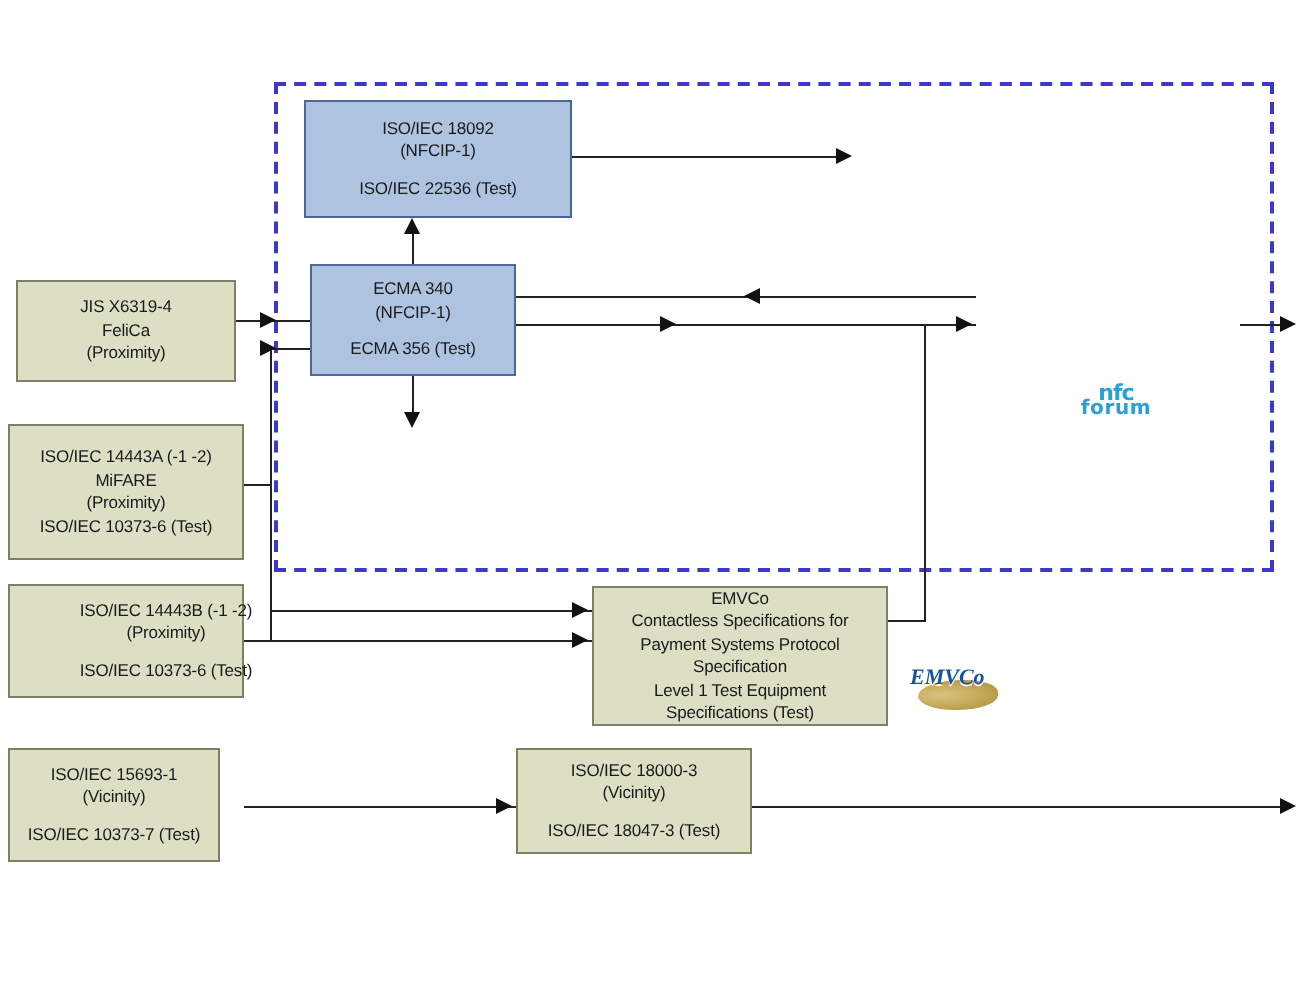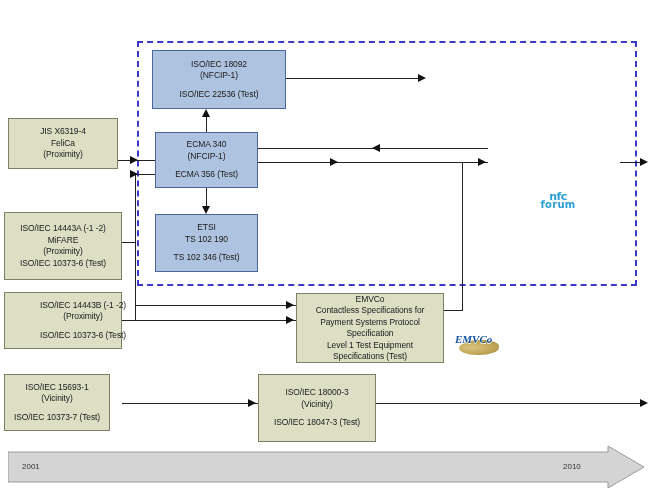--- a/index.html
+++ b/index.html
@@ -160,29 +160,23 @@
     <span class="line">ISO/IEC 22536 (Test)</span>
   </div>
 
   <div class="node blue" style="left:155px; top:132px; width:103px; height:56px;">
     <span class="line">ECMA 340</span>
     <span class="line">(NFCIP-1)</span>
     <span class="gap"></span>
     <span class="line">ECMA 356 (Test)</span>
   </div>
 
-  <div class="node blue" style="left:155px; top:214px; width:103px; height:58px;">
-    <span class="line">ETSI</span>
-    <span class="line">TS 102 190</span>
-    <span class="gap"></span>
-    <span class="line">TS 102 346 (Test)</span>
-  </div>
-
-
-  <div class="node green" style="left:8px; top:118px; width:110px; height:51px;">
+
+
+  <div class="node green" style="left:8px; top:140px; width:110px; height:51px;">
     <span class="line">JIS X6319-4</span>
     <span class="line">FeliCa</span>
     <span class="line">(Proximity)</span>
   </div>
 
   <div class="node green" style="left:4px; top:212px; width:118px; height:68px;">
     <span class="line">ISO/IEC 14443A (-1 -2)</span>
     <span class="line">MiFARE</span>
     <span class="line">(Proximity)</span>
     <span class="line">ISO/IEC 10373-6 (Test)</span>
@@ -204,21 +198,21 @@
 
   <div class="node green" style="left:296px; top:293px; width:148px; height:70px;">
     <span class="line">EMVCo</span>
     <span class="line">Contactless Specifications for</span>
     <span class="line">Payment Systems Protocol</span>
     <span class="line">Specification</span>
     <span class="line">Level 1 Test Equipment</span>
     <span class="line">Specifications (Test)</span>
   </div>
 
-  <div class="node green" style="left:258px; top:374px; width:118px; height:68px;">
+  <div class="node green" style="left:258px; top:374px; width:118px; height:53px;">
     <span class="line">ISO/IEC 18000-3</span>
     <span class="line">(Vicinity)</span>
     <span class="gap"></span>
     <span class="line">ISO/IEC 18047-3 (Test)</span>
   </div>
 
   <div class="vline" style="left:206px; top:117px; height:15px;"></div>
   <div class="arrow up" style="left:202px; top:109px;"></div>
 
   <div class="vline" style="left:206px; top:188px; height:18px;"></div>
@@ -267,21 +261,14 @@
   <div class="logo" style="left:533px; top:193px; width:50px;">
     <div class="nfc-logo-text nfc-logo-main">nfc</div>
     <div class="nfc-logo-text nfc-logo-sub">forum</div>
   </div>
 
   <div class="logo" style="left:455px; top:333px; width:50px; height:26px;">
     <div class="emv-blob"></div>
     <div class="emv-logo-text">EMVCo</div>
   </div>
 
-  <div class="timeline">
-    <svg width="636" height="42" viewBox="0 0 636 42" xmlns="http://www.w3.org/2000/svg">
-      <polygon points="0,6 600,6 600,0 636,21 600,42 600,36 0,36" fill="#d4d4d4" stroke="#9a9a9a" stroke-width="1"></polygon>
-    </svg>
-    <span class="timeline-label" style="left:14px;">2001</span>
-    <span class="timeline-label" style="left:555px;">2010</span>
-  </div>
 
 </div>
 
 </body></html>

